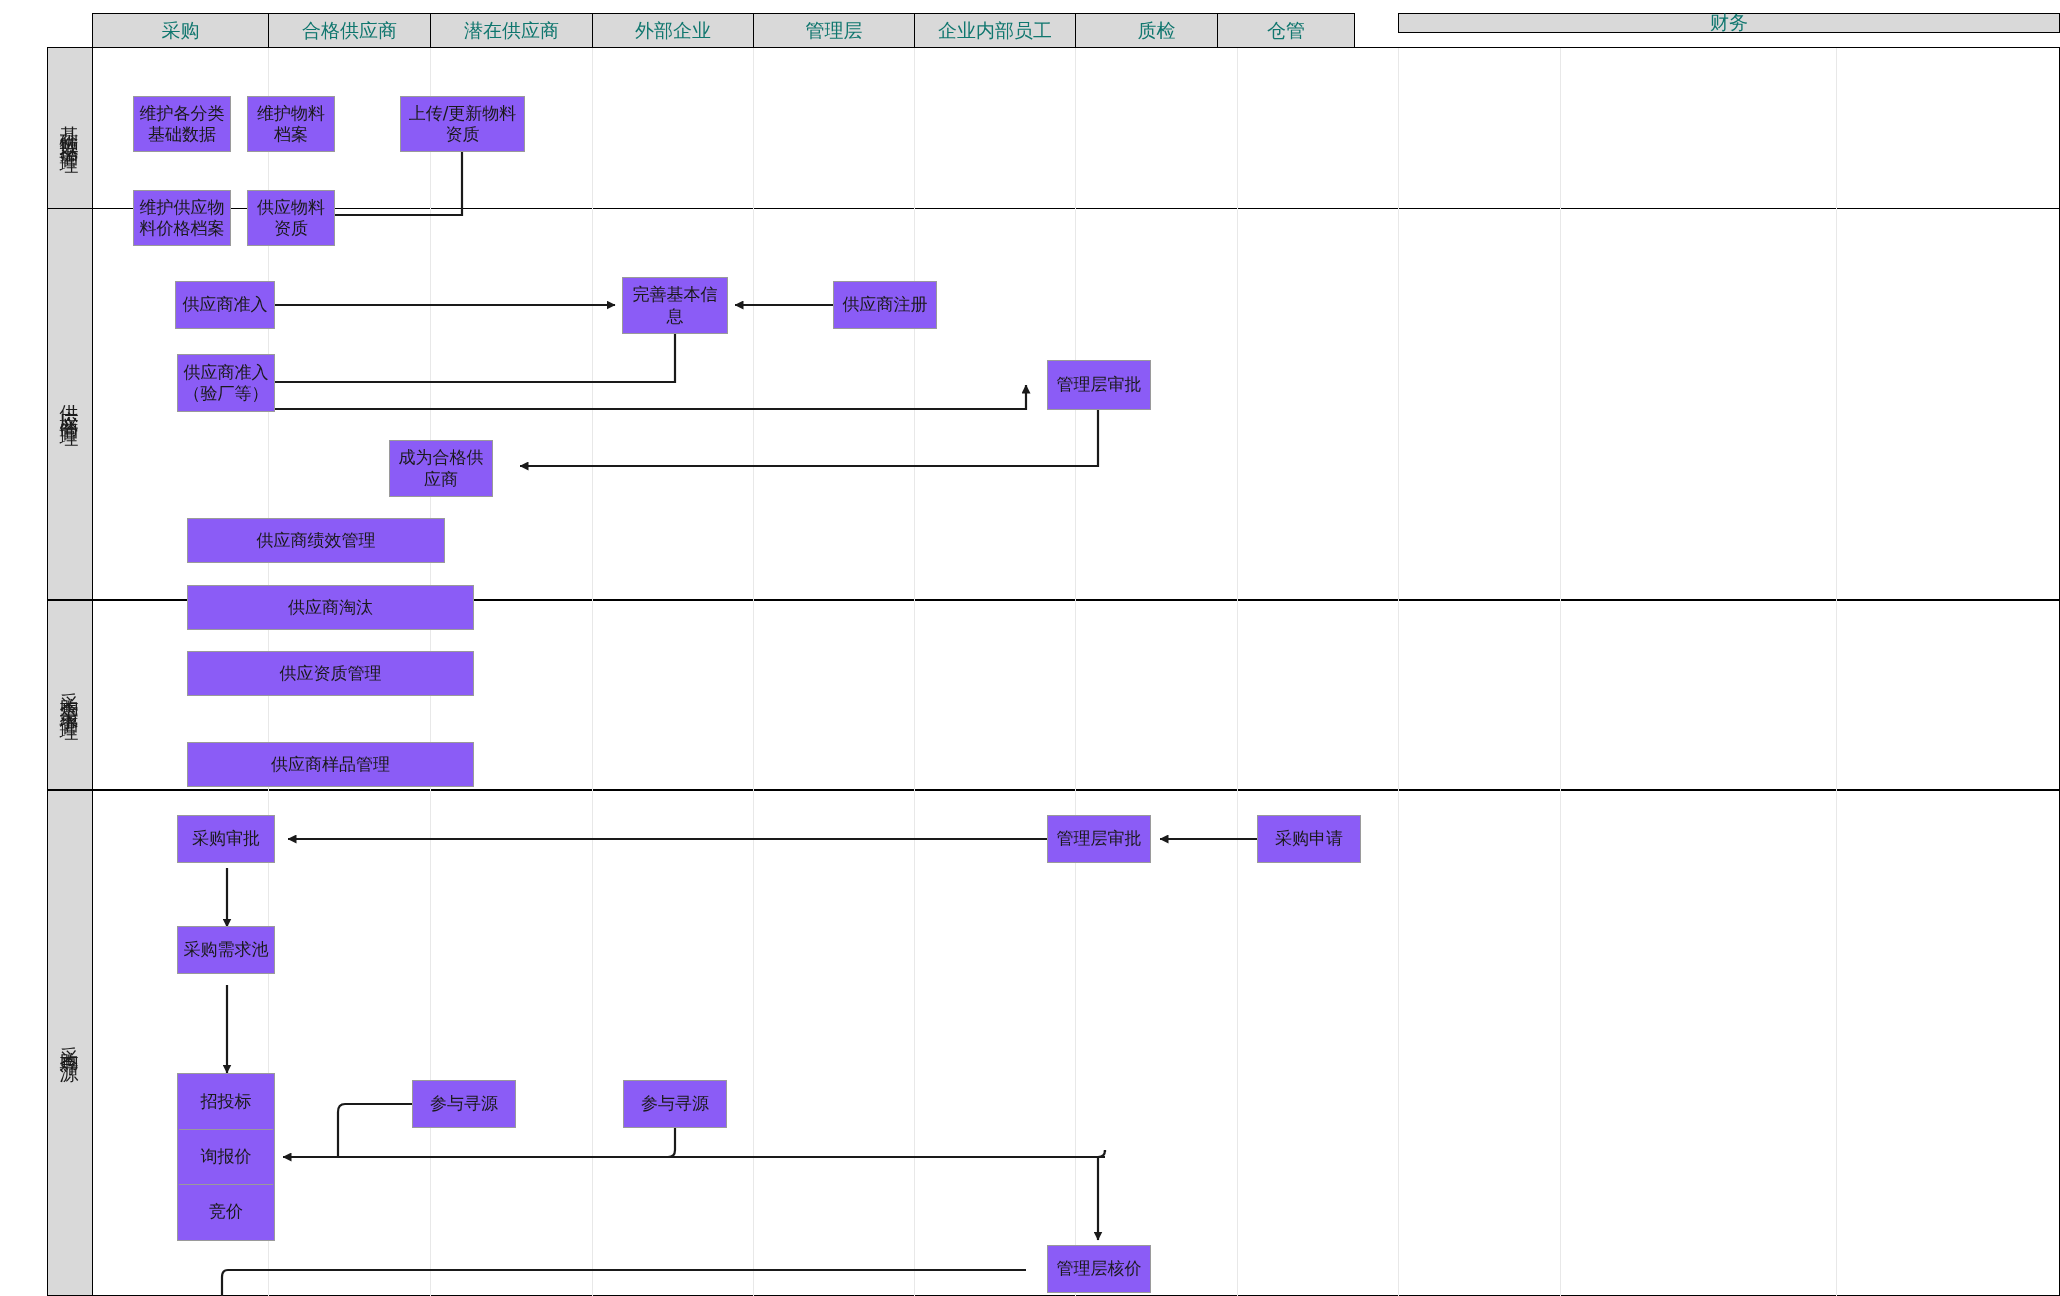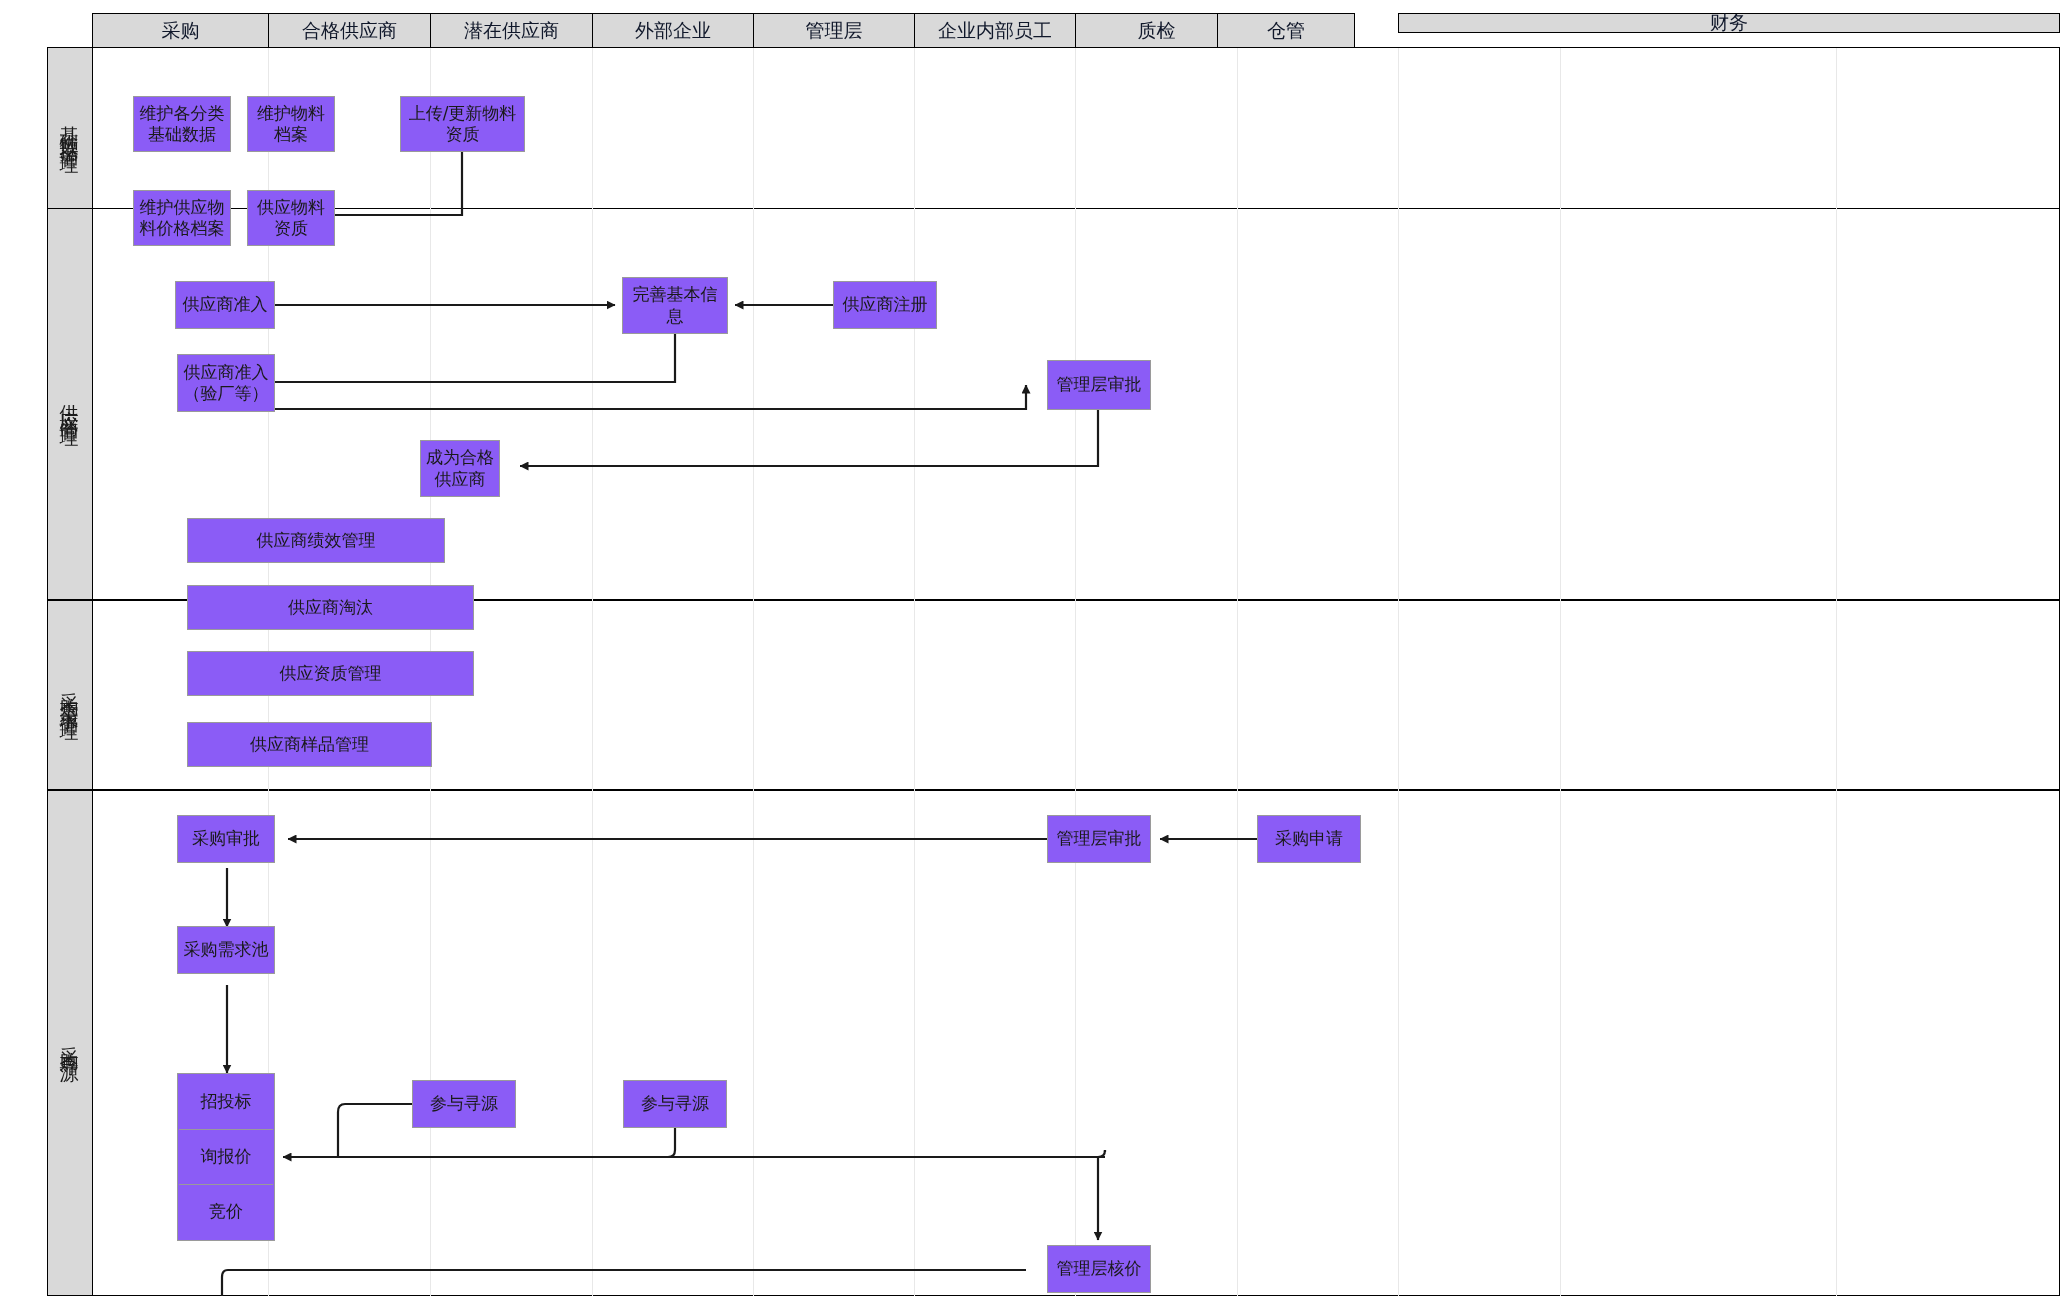--- a/index.html
+++ b/index.html
@@ -3,21 +3,21 @@
 <meta charset="utf-8">
 <style>
   html,body{margin:0;padding:0;background:#ffffff;}
   body{width:2060px;height:1296px;position:relative;overflow:hidden;
        font-family:"DejaVu Sans","Liberation Sans",sans-serif;}
   #canvas{position:absolute;left:0;top:0;width:2060px;height:1296px;}
   .abs{position:absolute;box-sizing:border-box;}
 
   
   .hdr-cell{background:#d9d9d9;border:1px solid #000;display:flex;
-            align-items:center;justify-content:center;font-size:19px;color:#0f172a;}
+            align-items:center;justify-content:center;font-size:19px;color:#0f766e;}
   .lane-label{background:#d9d9d9;border:1px solid #000;display:flex;
               align-items:center;justify-content:center;font-size:19px;color:#1a1a1a;
               writing-mode:vertical-rl;text-orientation:upright;letter-spacing:6px;}
   .lane-body{background:#ffffff;border:1px solid #000;}
   .colsep{background:#e8e8e8;width:1px;}
 
   
   .node{background:#8b5cf6;border:1px solid #9a9a9a;display:flex;
         align-items:center;justify-content:center;text-align:center;
         font-size:17px;color:#1a1a1a;line-height:1.25;padding:2px 4px;}
@@ -154,34 +154,34 @@
     </div>
   <div class="abs node" style="left:833px;top:281px;width:104px;height:48px;">
       <span>供应商注册</span>
     </div>
   <div class="abs node" style="left:177px;top:354px;width:98px;height:58px;">
       <span>供应商准入（验厂等）</span>
     </div>
   <div class="abs node" style="left:1047px;top:360px;width:104px;height:50px;">
       <span>管理层审批</span>
     </div>
-  <div class="abs node" style="left:420px;top:440px;width:80px;height:57px;">
+  <div class="abs node" style="left:389px;top:440px;width:104px;height:57px;">
       <span>成为合格供应商</span>
     </div>
 
   <div class="abs node" style="left:187px;top:518px;width:258px;height:45px;">
       <span>供应商绩效管理</span>
     </div>
   <div class="abs node" style="left:187px;top:585px;width:287px;height:45px;">
       <span>供应商淘汰</span>
     </div>
   <div class="abs node" style="left:187px;top:651px;width:287px;height:45px;">
       <span>供应资质管理</span>
     </div>
-  <div class="abs node" style="left:187px;top:722px;width:245px;height:45px;">
+  <div class="abs node" style="left:187px;top:742px;width:287px;height:45px;">
       <span>供应商样品管理</span>
     </div>
 
   <div class="abs node" style="left:177px;top:815px;width:98px;height:48px;">
       <span>采购审批</span>
     </div>
   <div class="abs node" style="left:1047px;top:815px;width:104px;height:48px;">
       <span>管理层审批</span>
     </div>
   <div class="abs node" style="left:1257px;top:815px;width:104px;height:48px;">

